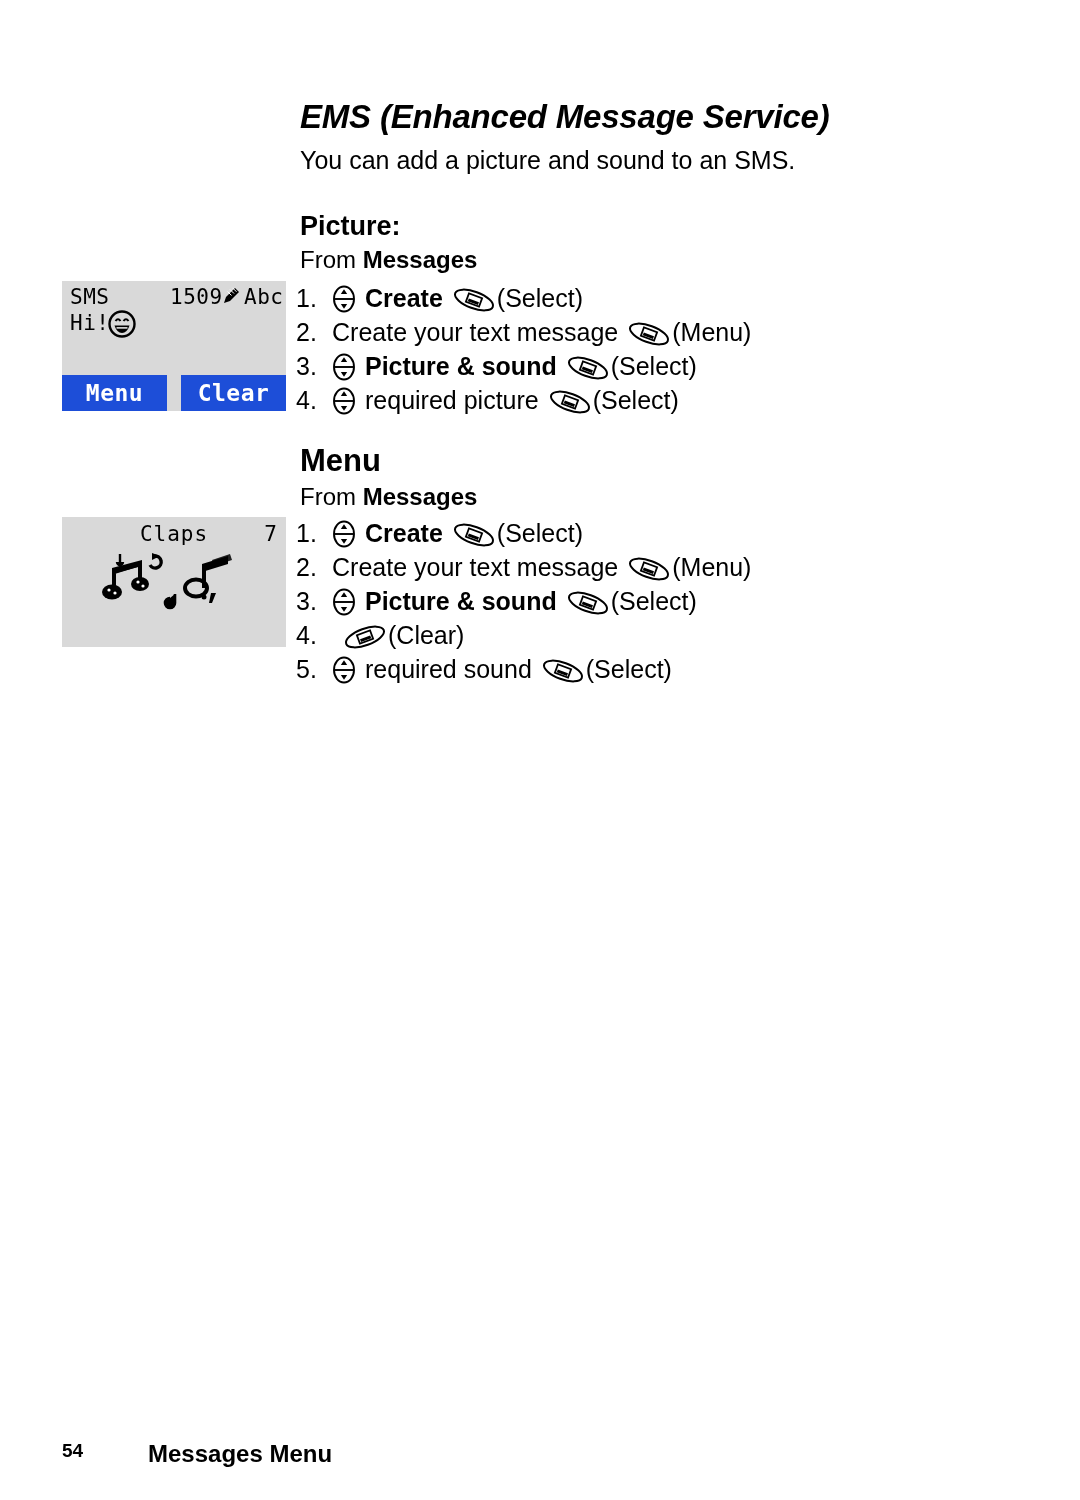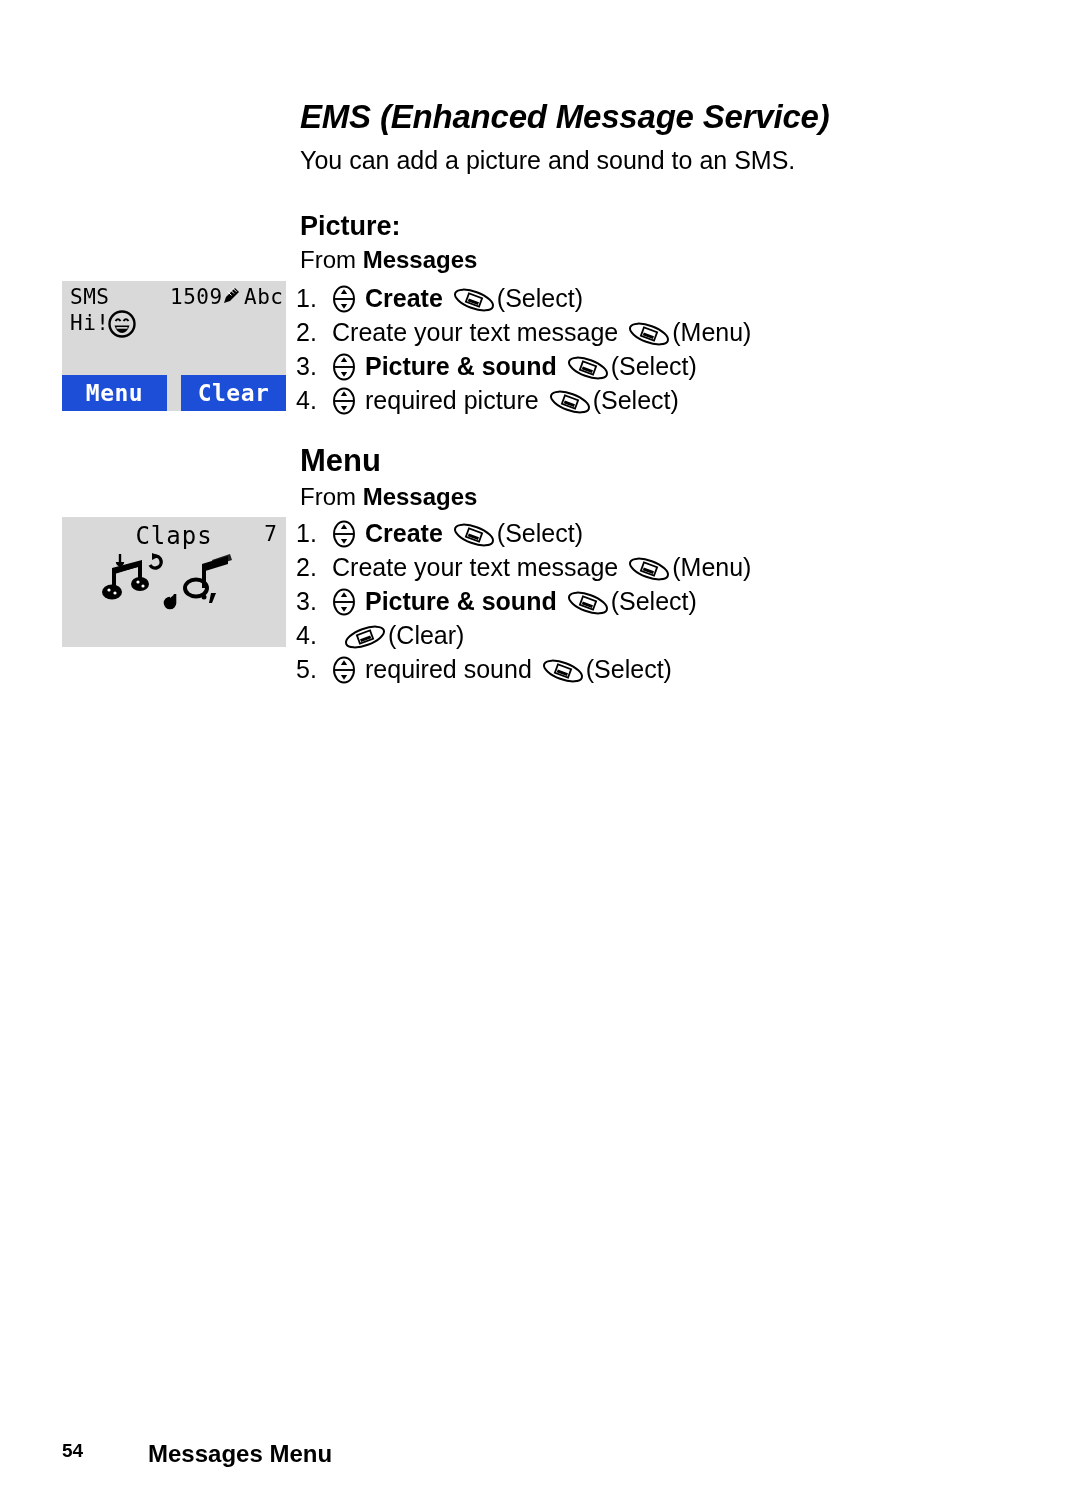--- a/index.html
+++ b/index.html
@@ -158,21 +158,21 @@
     position: absolute;
     left: 45px; top: 28px;
     width: 30px; height: 30px;
   }
 
   .lcd-title {
     position: absolute;
     left: 0; top: 5px;
     width: 100%;
     text-align: center;
-    font-size: 24px;
+    font-size: 21px;
     letter-spacing: 1px;
   }
   .lcd-index {
     position: absolute;
     right: 9px; top: 5px;
     font-size: 21px;
   }
   .lcd-notes {
     position: absolute;
     left: 38px; top: 33px;

